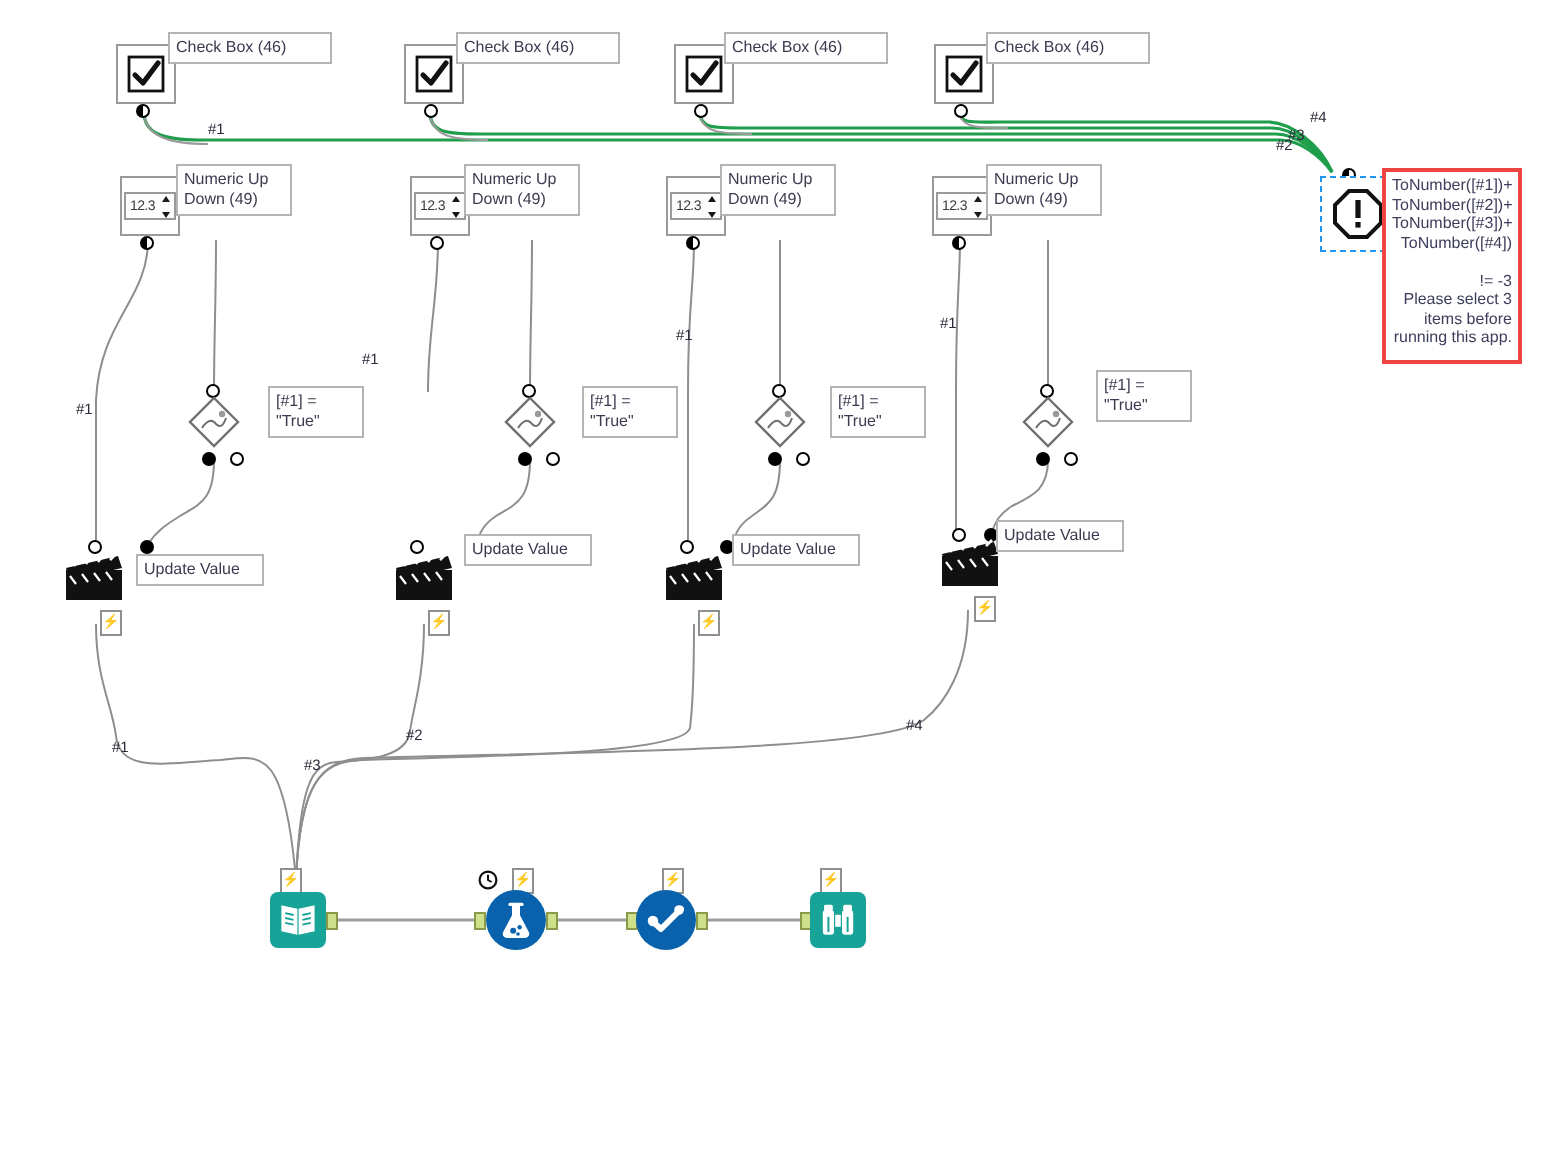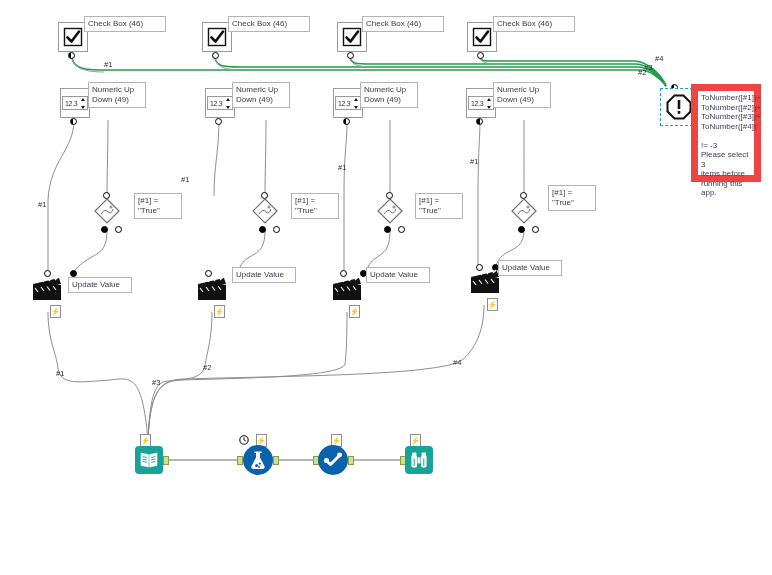--- a/index.html
+++ b/index.html
@@ -43,24 +43,25 @@
     border: 1px solid #b4b4b4;
     background: #ffffff;
     color: #3a3a50;
     font-size: 8px;
     line-height: 10px;
     padding: 2px 3px;
     white-space: pre-wrap;
     font-family: "Liberation Sans", sans-serif;
   }
   .ann.msgtext {
-    border: 7px solid #ef4444;
+    border: 2px solid #ef4444;
     color: #3d3d5c;
     font-size: 8px;
     line-height: 9.5px;
+    text-align: right;
   }
   .ann.formula {
     border: 1px solid #9e9e9e;
     color: #3d3d5c;
     font-size: 8px;
     line-height: 9.6px;
   }
   
   .anchor {
     position: absolute;

